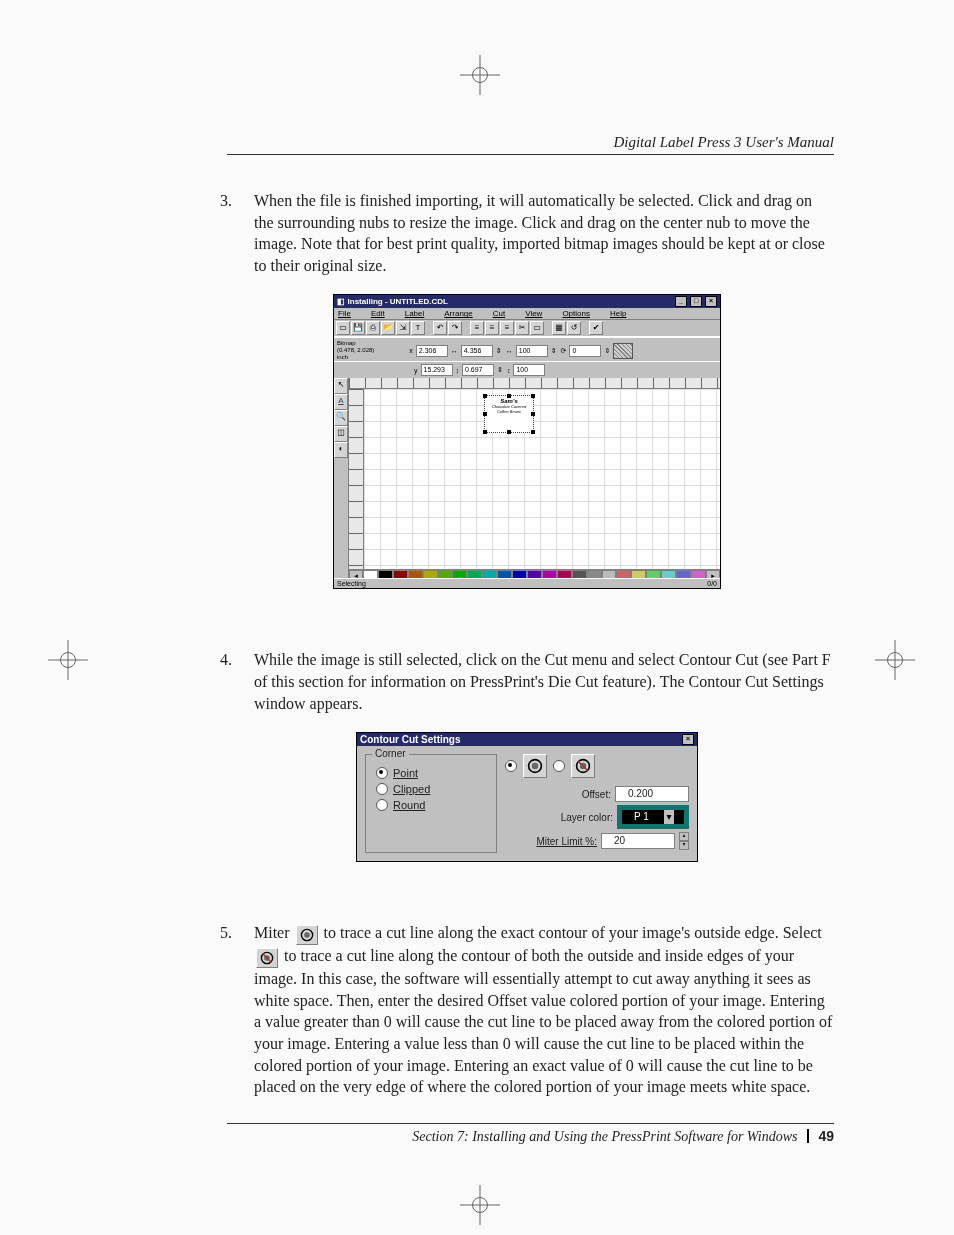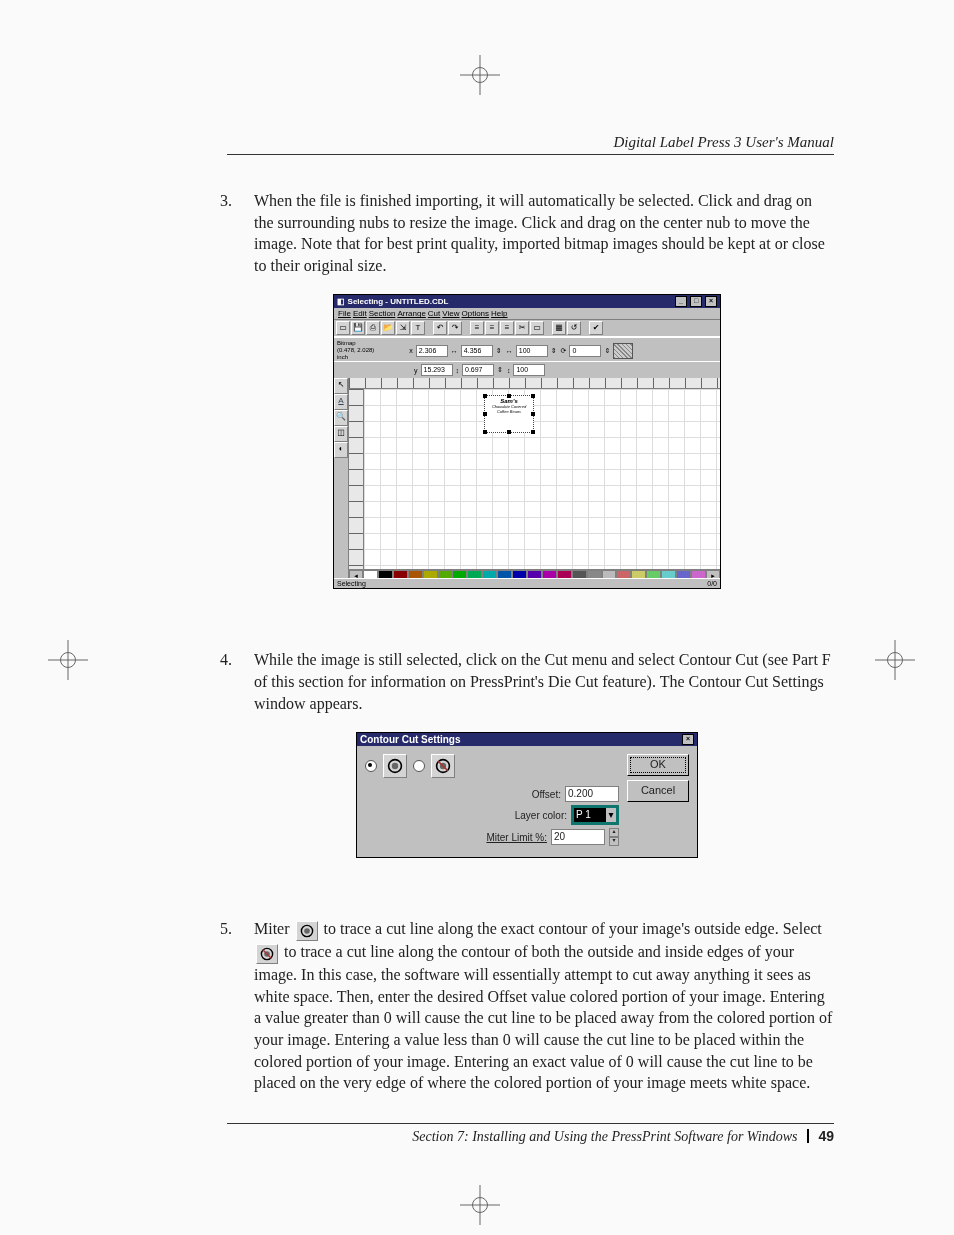--- a/index.html
+++ b/index.html
@@ -129,21 +129,21 @@
     width: 10px; height: 9px;
     background: #c0c0c0;
     border: 1px solid #000;
     font-size: 7px;
     line-height: 7px;
     text-align: center;
     color: #000;
   }
   .menubar {
     display: flex;
-    gap: 2px;
+    gap: 20px;
     padding: 1px 4px;
     background: #c0c0c0;
   }
   .menubar span { text-decoration: underline; text-decoration-color: #000; }
   .toolbar {
     display: flex;
     align-items: center;
     padding: 1px 2px;
     border-top: 1px solid #808080;
     border-bottom: 1px solid #fff;
@@ -357,31 +357,31 @@
     gap: 4px;
     margin: 3px 0;
     font-size: 10px;
   }
   .field-row .inp {
     background: #fff;
     border: 1px solid #808080;
     width: 48px;
     height: 14px;
     font-size: 10px;
-    padding: 0 2px;
+    padding: 0 12px;
     line-height: 14px;
   }
   .field-row .combo {
     background: #000;
     color: #fff;
-    border: 3px solid #0f766e;
+    border: 5px solid #0f766e;
     width: 38px;
     height: 14px;
     font-size: 10px;
-    padding: 0 2px;
+    padding: 0 12px;
     line-height: 14px;
     display: flex;
     justify-content: space-between;
   }
   .field-row .combo .dd {
     background: #c0c0c0;
     color: #000;
     width: 10px;
     text-align: center;
     margin: -0px -2px -0px 2px;
@@ -459,30 +459,30 @@
 
   <li>
     <div class="num">3.</div>
     <div class="body">When the file is finished importing, it will automatically be selected. Click and drag on the surrounding nubs to resize the image. Click and drag on the center nub to move the image. Note that for best print quality, imported bitmap images should be kept at or close to their original size.</div>
   </li>
 </ol>
 
 <div class="app-window">
   <div class="titlebar">
     <span>◧</span>
-    <span>Selecting - UNTITLED.CDL</span>
+    <span>Installing - UNTITLED.CDL</span>
     <span class="spacer"></span>
     <span class="tbtn">_</span>
     <span class="tbtn">□</span>
     <span class="tbtn">×</span>
   </div>
   <div class="menubar">
     <span>File</span>
     <span>Edit</span>
-    <span>Section</span>
+    <span>Label</span>
     <span>Arrange</span>
     <span>Cut</span>
     <span>View</span>
     <span>Options</span>
     <span>Help</span>
   </div>
   <div class="toolbar">
     <div class="tb">▭</div>
     <div class="tb">💾</div>
     <div class="tb">⎙</div>
@@ -607,20 +607,35 @@
   </li>
 </ol>
 
 <div class="dialog">
   <div class="titlebar">
     <span>Contour Cut Settings</span>
     <span class="spacer"></span>
     <span class="tbtn">×</span>
   </div>
   <div class="dialog-body">
+    <div class="groupbox">
+      <div class="legend">Corner</div>
+      <div class="radio-row">
+        <div class="radio sel"></div>
+        <span style="text-decoration:underline">Point</span>
+      </div>
+      <div class="radio-row">
+        <div class="radio"></div>
+        <span style="text-decoration:underline">Clipped</span>
+      </div>
+      <div class="radio-row">
+        <div class="radio"></div>
+        <span style="text-decoration:underline">Round</span>
+      </div>
+    </div>
     <div class="center-col">
       <div class="trace-row">
         <div class="radio sel"></div>
         <div class="trace-icon">
           <svg viewBox="0 0 20 20">
                 <circle cx="10" cy="10" r="8" fill="none" stroke="#000" stroke-width="2"></circle>
                 <circle cx="10" cy="10" r="4" fill="#666"></circle>
               </svg>
         </div>
         <div class="radio"></div>
@@ -644,24 +659,20 @@
         </span>
       </div>
       <div class="field-row">
         <span style="text-decoration:underline">Miter Limit  %:</span>
         <span class="inp">20</span>
         <span class="spin">
               <div>▴</div>
               <div>▾</div>
             </span>
       </div>
-    </div>
-    <div class="btn-col">
-      <div class="winbtn default">OK</div>
-      <div class="winbtn">Cancel</div>
     </div>
   </div>
 </div>
 
 <ol class="steps">
 
   <li>
     <div class="num">5.</div>
     <div class="body">
       <span>Miter </span>

